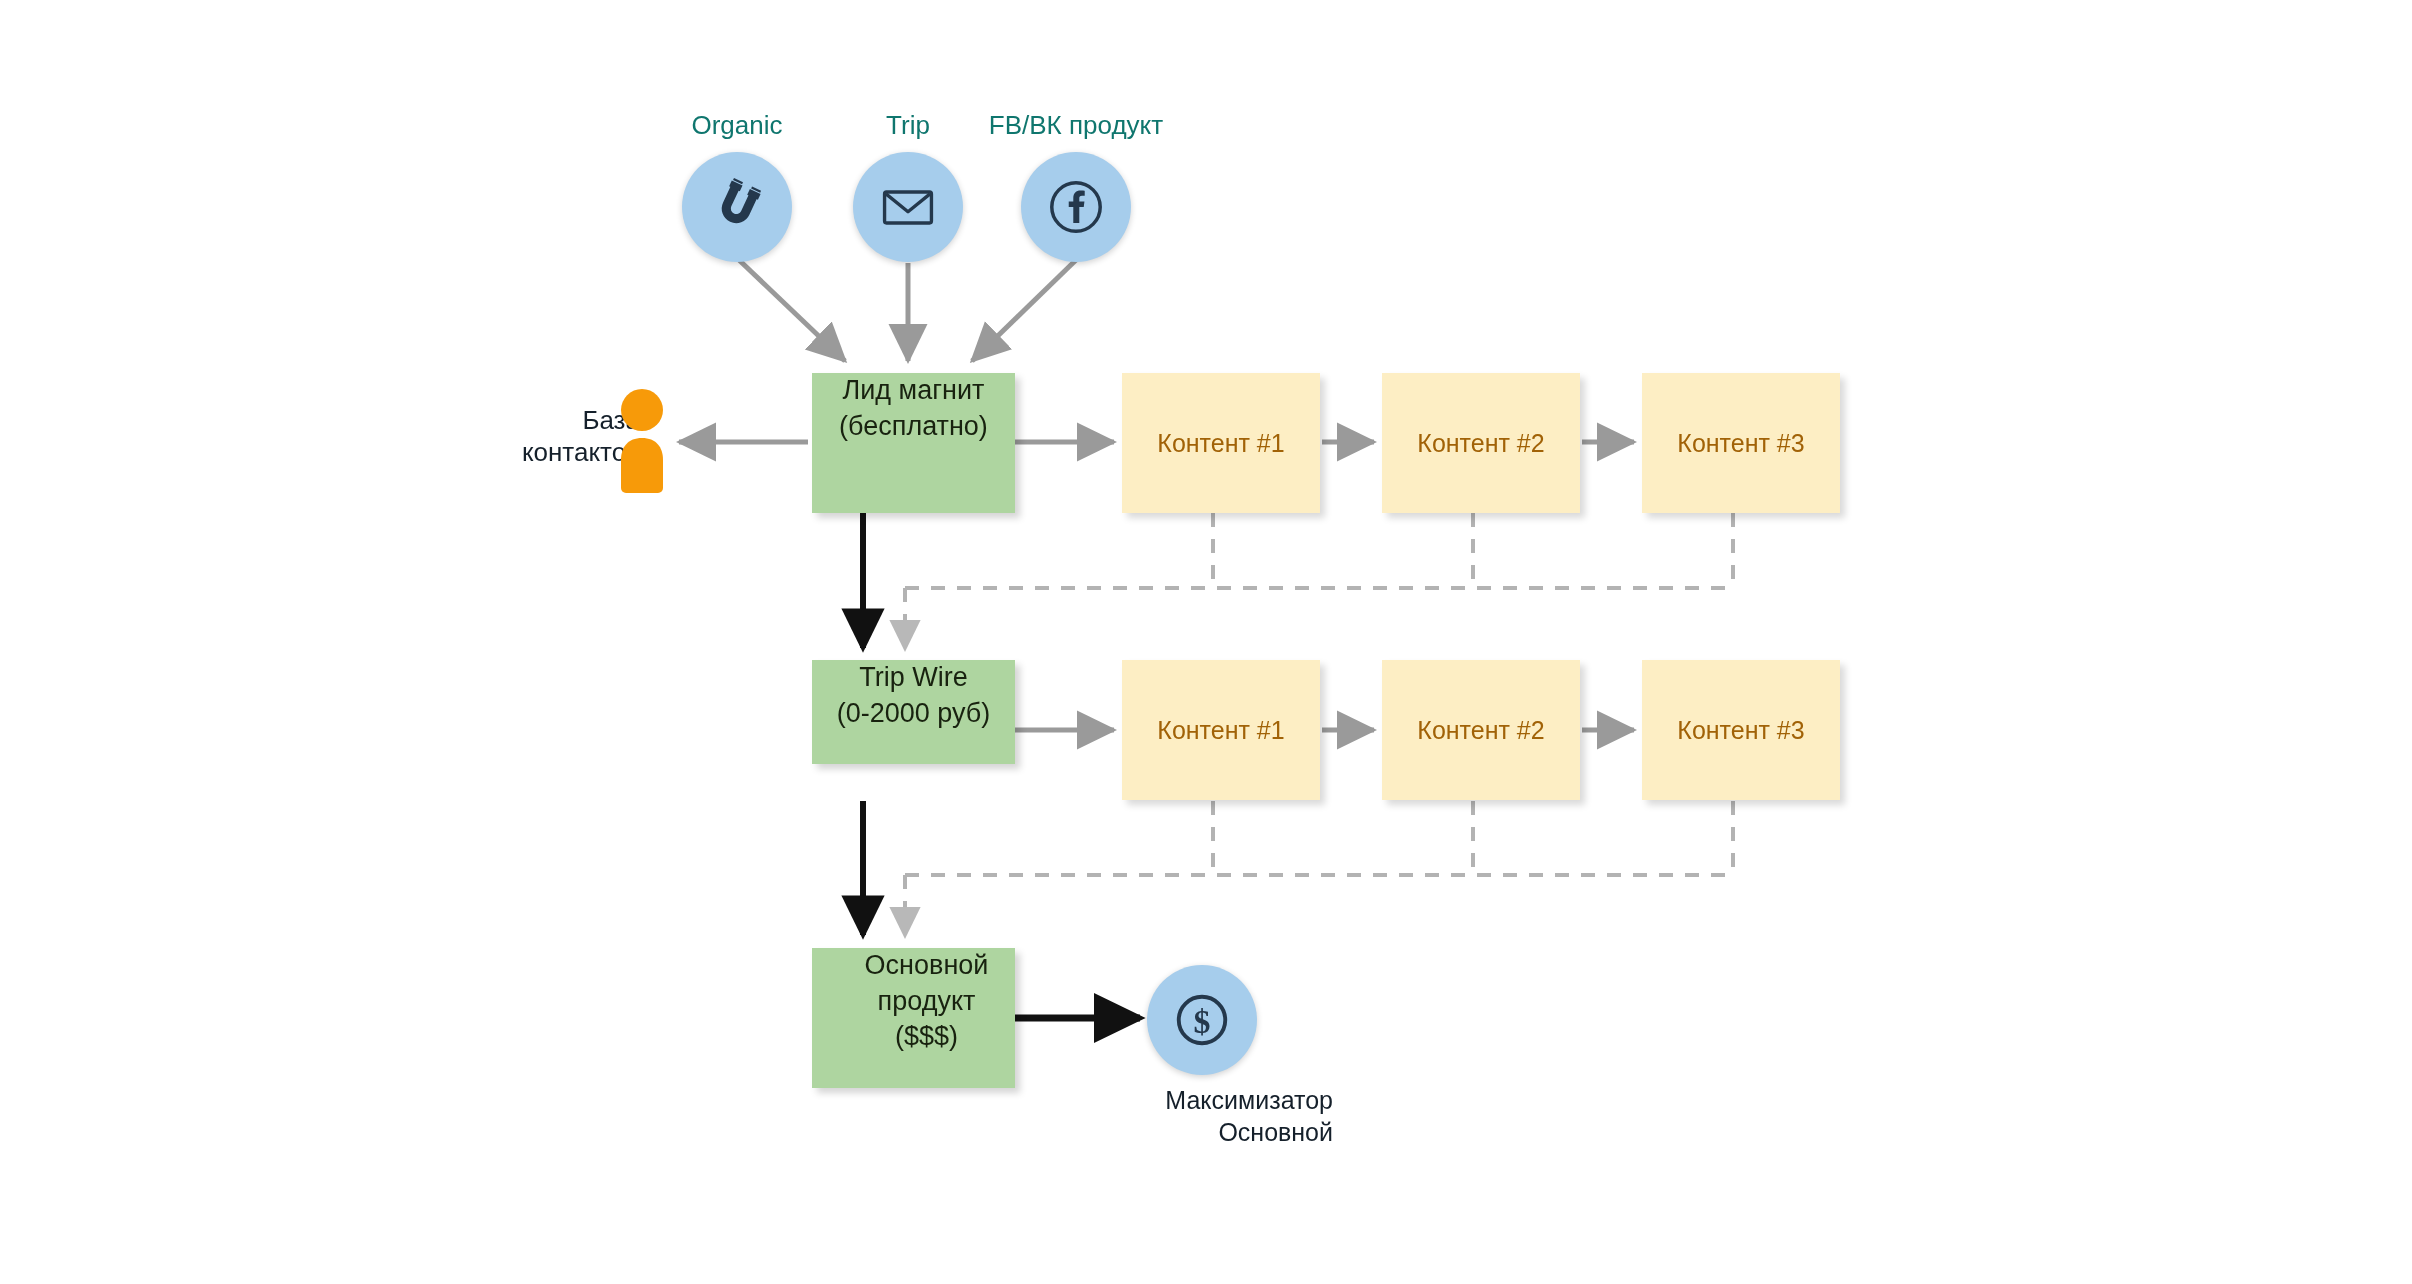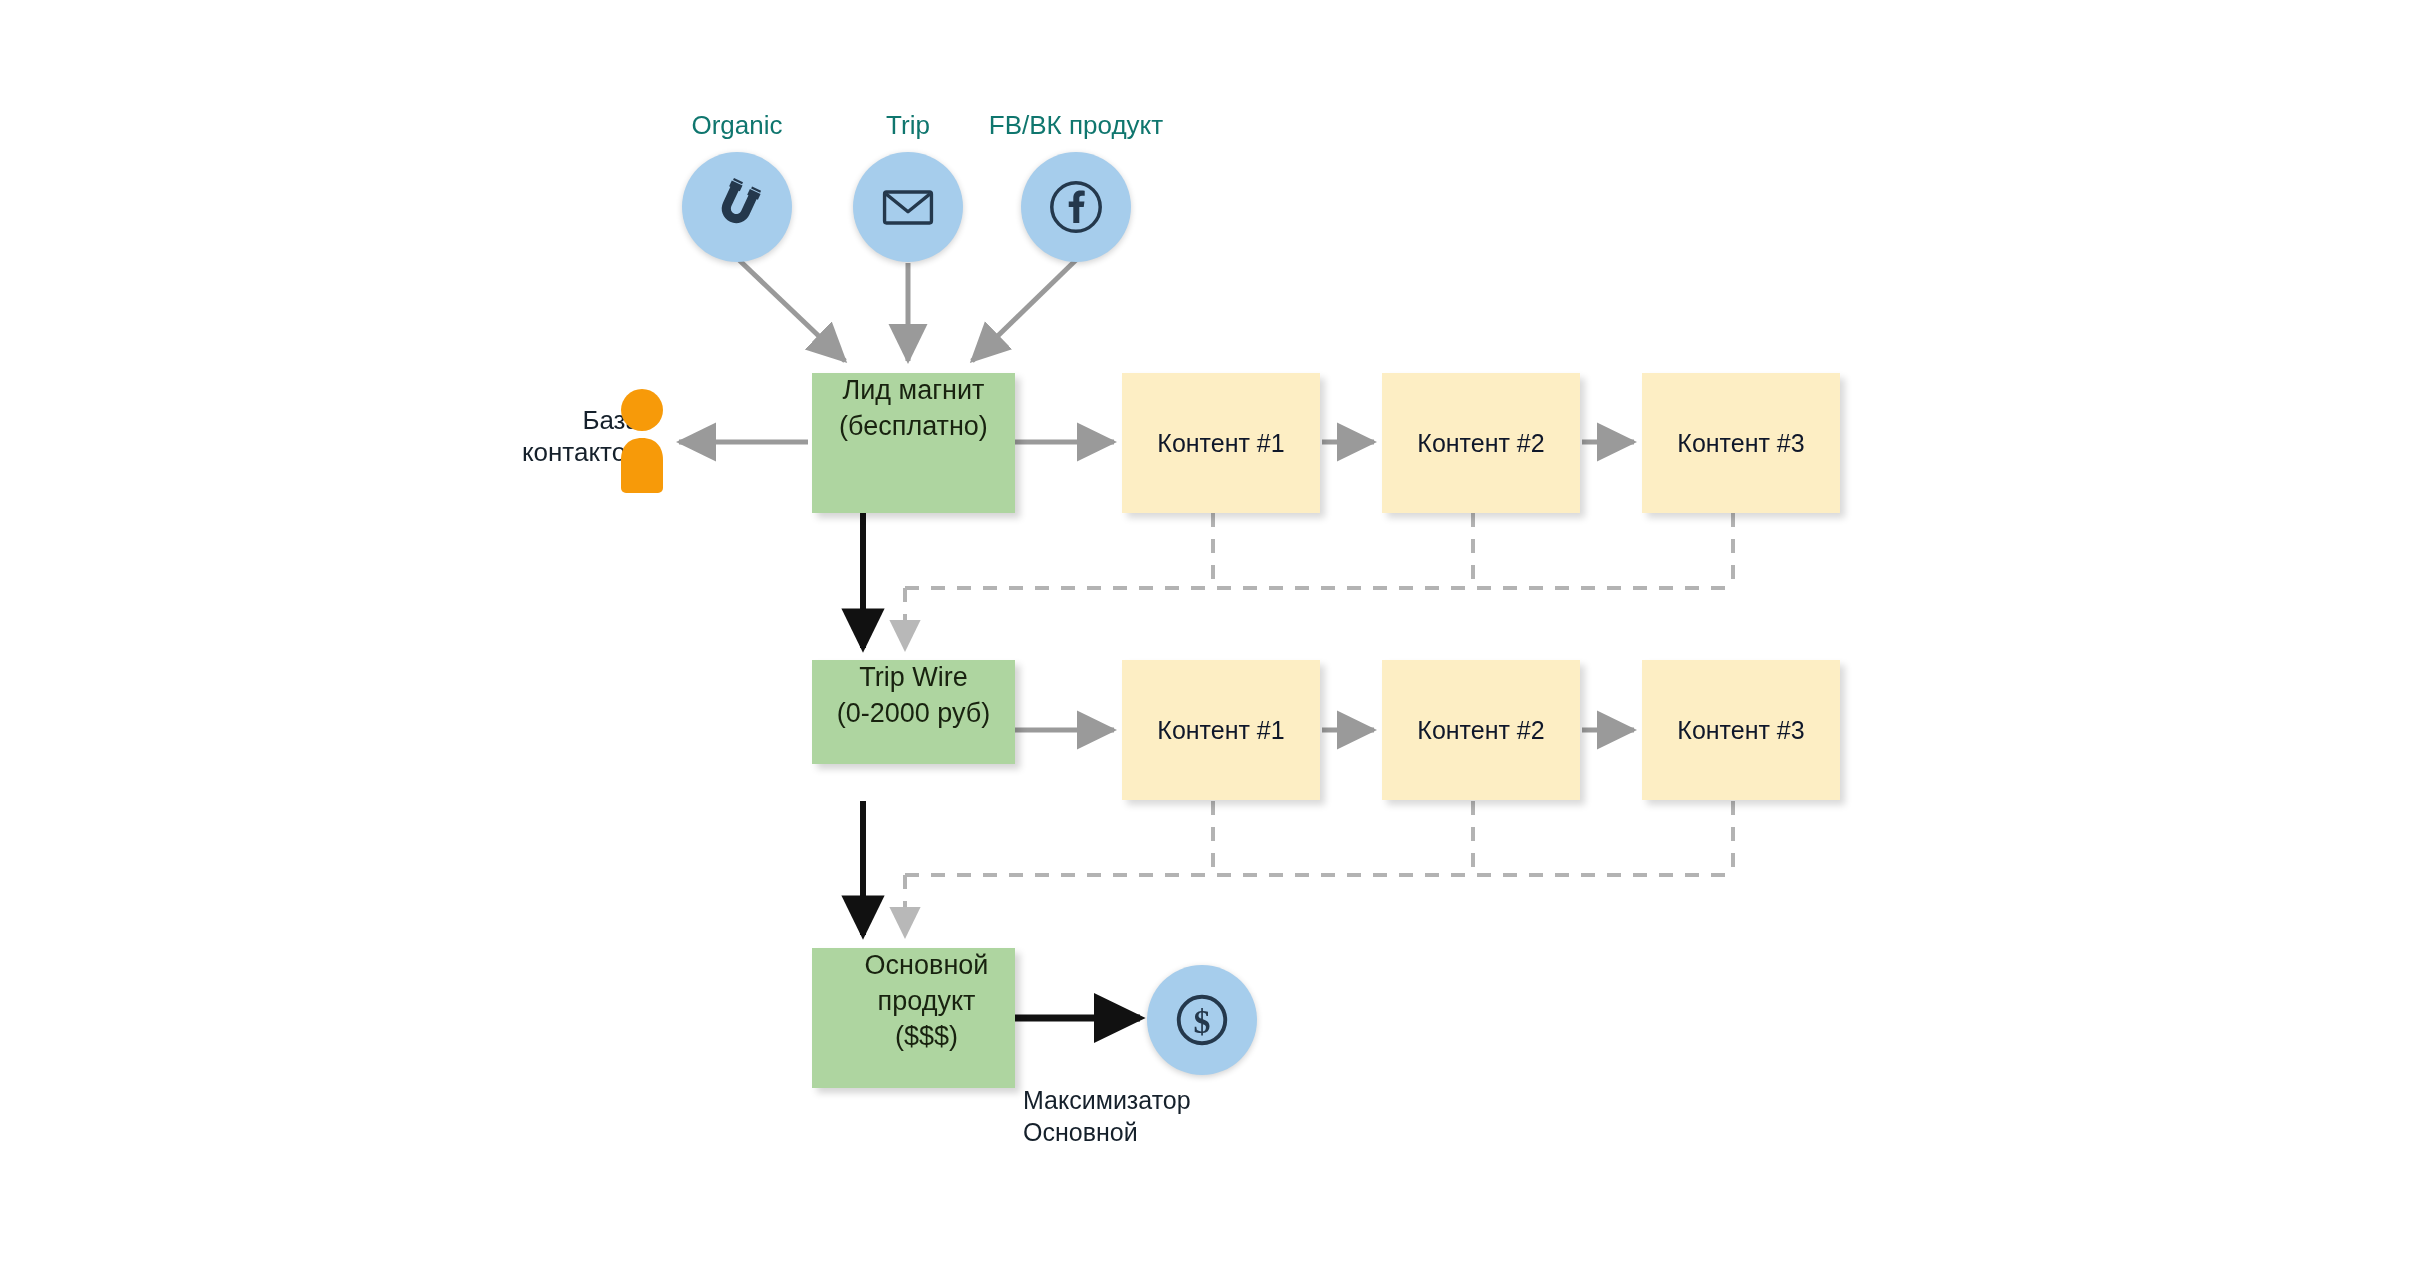--- a/index.html
+++ b/index.html
@@ -77,36 +77,36 @@
   .content-box {
     position: absolute;
     width: 198px;
     height: 140px;
     background: #fdeec4;
     box-shadow: 5px 5px 7px rgba(0,0,0,0.15);
     display: flex;
     align-items: center;
     justify-content: center;
     text-align: center;
-    color: #0f172a;
+    color: #a16207;
     font-size: 25px;
     box-sizing: border-box;
   }
 
   
   .side-label {
     position: absolute;
     text-align: right;
     font-size: 26px;
     color: #15202b;
     line-height: 1.24;
   }
   .under-label {
     position: absolute;
-    text-align: left;
+    text-align: right;
     font-size: 25px;
     color: #15202b;
     line-height: 1.26;
     white-space: nowrap;
   }
 
   .person-icon {
     position: absolute;
   }
 </style>

